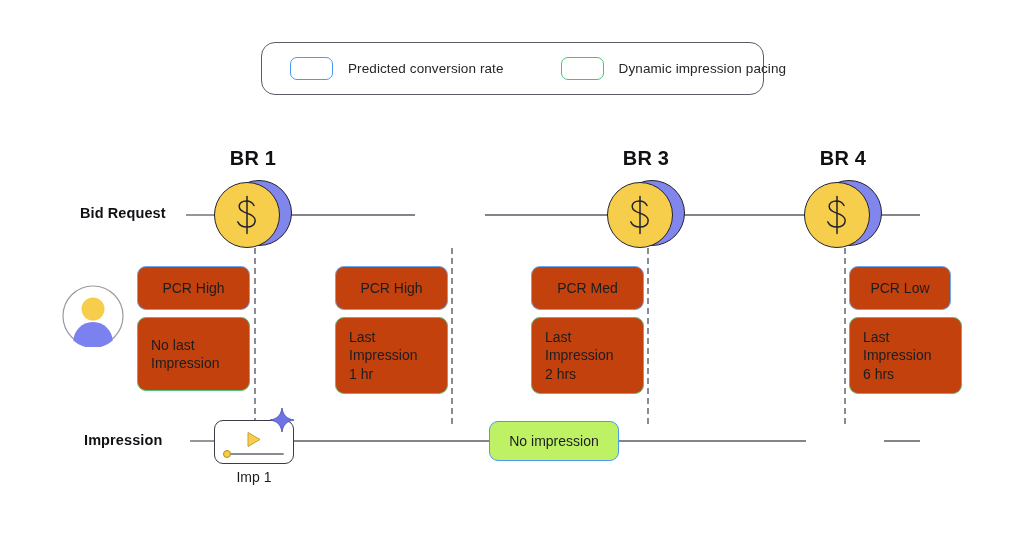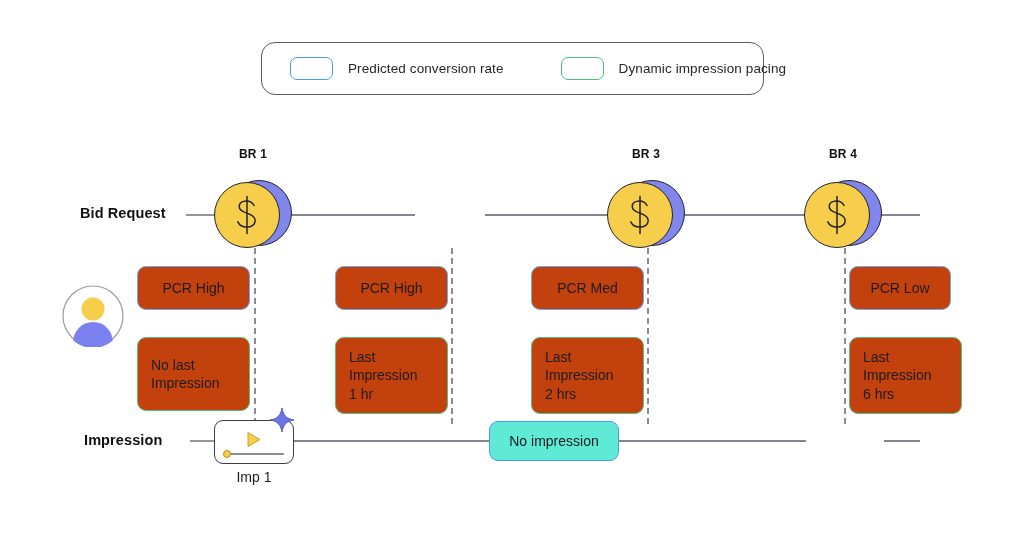--- a/index.html
+++ b/index.html
@@ -88,21 +88,21 @@
     width: 86px;
     height: 70px;
     top: 180px;
   }
   .br-title {
     position: absolute;
     top: -33px;
     left: 0;
     width: 86px;
     text-align: center;
-    font-size: 12px;
+    font-size: 20px;
     font-weight: bold;
     color: #111115;
     letter-spacing: 0.2px;
   }
   .coin-wrap {
     position: absolute;
     left: 4px;
     top: 0;
     width: 78px;
     height: 70px;
@@ -149,21 +149,20 @@
     height: 44px;
     display: flex;
     align-items: center;
     justify-content: center;
   }
   .card.pacing {
     border: 1.6px solid #55c07f;
     display: flex;
     align-items: center;
     padding-left: 13px;
-    margin-top: 20px;
   }
 
   
   .dash {
     position: absolute;
     width: 0;
     border-left: 2px dashed #8b8b95;
   }
 
   
@@ -225,21 +224,21 @@
   }
   .no-imp {
     position: absolute;
     left: 489px;
     top: 421px;
     width: 130px;
     height: 40px;
     box-sizing: border-box;
     border: 1.6px solid #4a9af5;
     border-radius: 9px;
-    background: #5eead4;
+    background: #bef264;
     display: flex;
     align-items: center;
     justify-content: center;
     font-size: 14px;
     color: #1d1d21;
   }
 
   
   .avatar {
     position: absolute;

